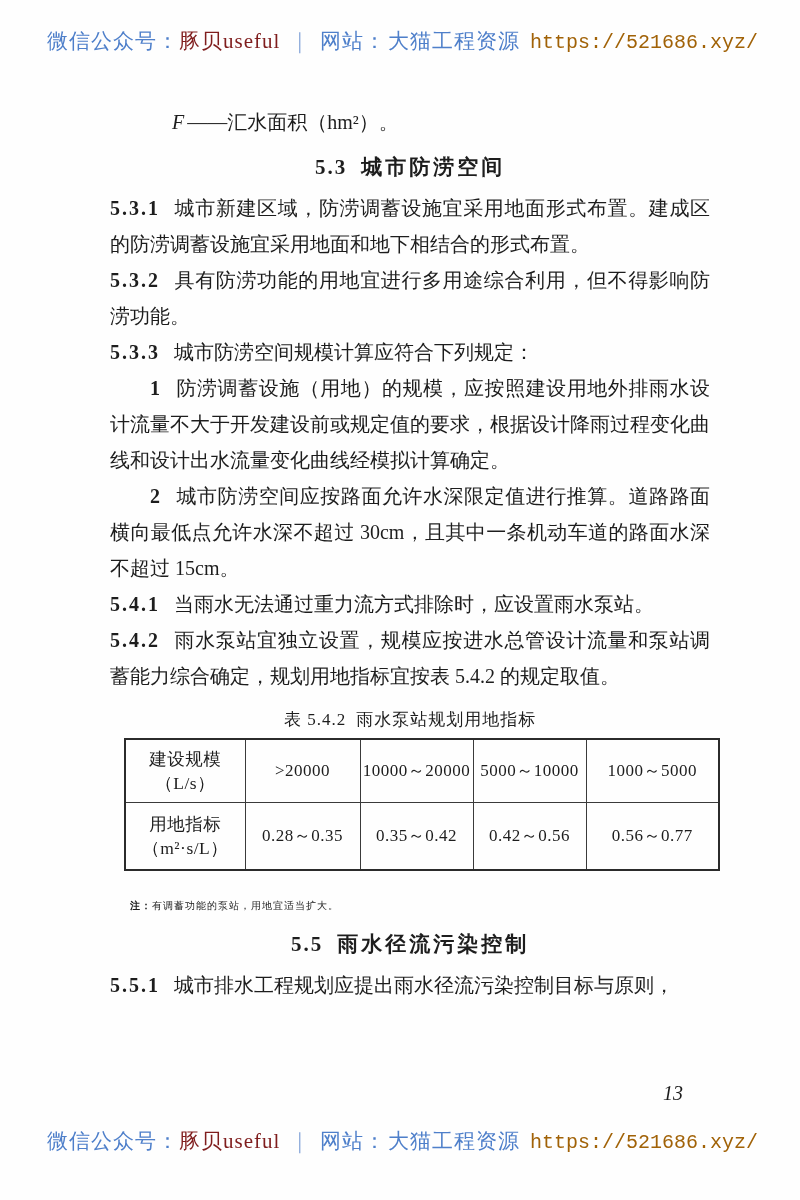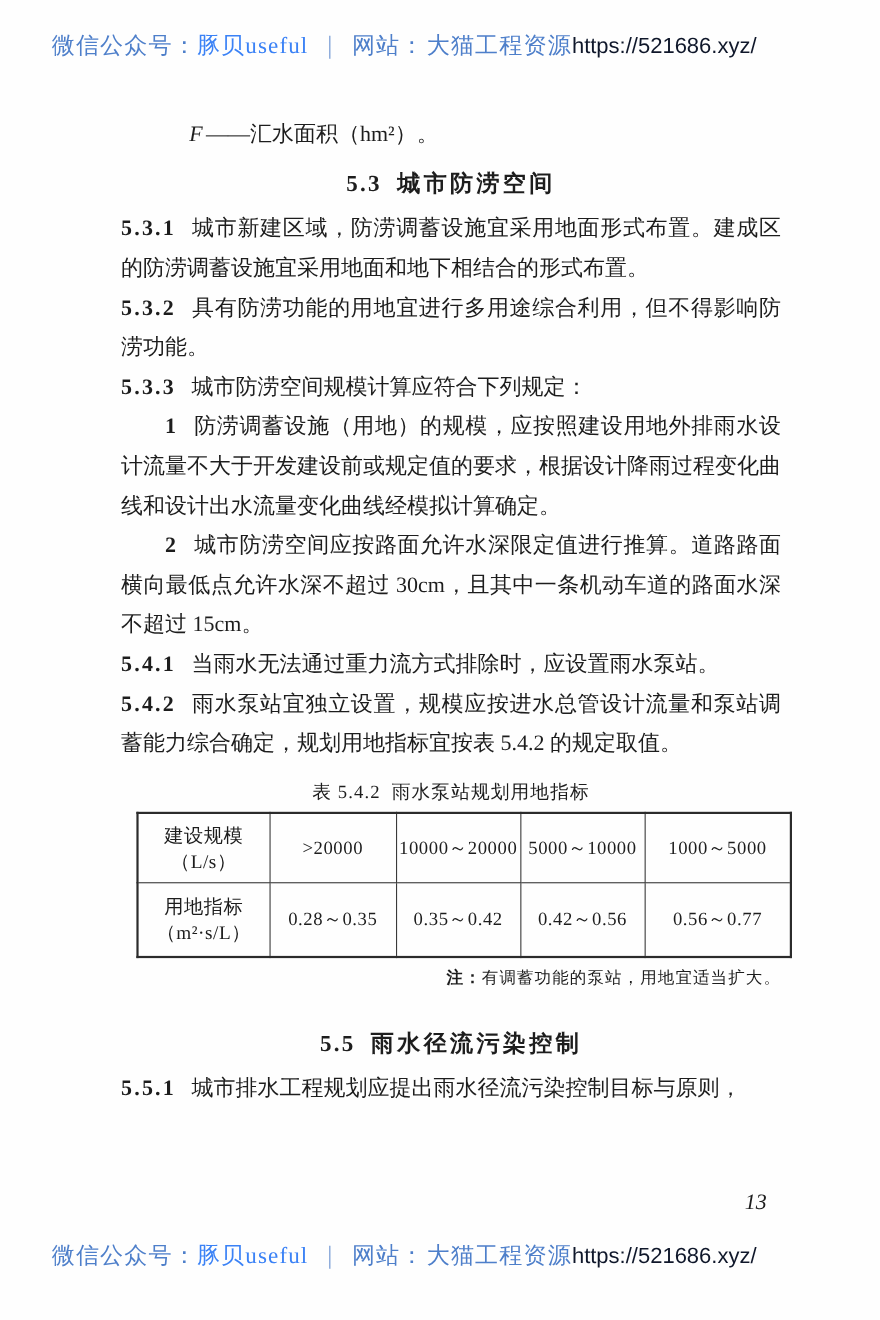--- a/index.html
+++ b/index.html
@@ -2,53 +2,53 @@
 <html><head>
 <meta charset="utf-8">
 <style>
   html,body{margin:0;padding:0;background:#ffffff;}
   .page{
     position:relative;width:800px;height:1200px;background:#fefefe;
     font-family:"Liberation Serif","DejaVu Serif",serif;color:#1d1d1d;overflow:hidden;
   }
   
   .watermark{position:absolute;left:47px;font-size:21px;color:#4e7fca;letter-spacing:1px;white-space:nowrap;}
-  .watermark .acct{color:#3b82f6;}
+  .watermark .acct{color:#7f1d1d;}
   .watermark .sep{margin:0 9px;color:#8aa9da;}
   .watermark .sitename{margin-left:2px;}
-  .watermark .url{font-family:Liberation Sans, sans-serif;font-size:20px;color:#0f172a;letter-spacing:0;}
+  .watermark .url{font-family:Liberation Mono, monospace;font-size:20px;color:#a16207;letter-spacing:0;margin-left:10px;}
   .wm-top{top:27px;}
   .wm-bottom{top:1127px;}
   
   .content{position:absolute;top:104px;left:110px;width:600px;font-size:20px;line-height:36px;text-align:justify;}
   .formula{margin:0 0 6px 0;padding-left:62px;}
   .f-sym{font-style:italic;margin-right:3px;}
   .f-dash{letter-spacing:0;}
   .sec-heading{font-size:21px;line-height:30px;text-align:center;font-weight:bold;margin:12px 0 8px 0;}
   .sec-heading .num{margin-right:14px;letter-spacing:2px;}
   .sec-heading .ht{letter-spacing:3px;}
   .sec-heading .ht.wide{letter-spacing:10px;}
-  .sec-heading.mt-lg{margin-top:32px;}
+  .sec-heading.mt-lg{margin-top:12px;}
   .clause{margin:0;}
   .clabel{font-weight:bold;margin-right:14px;letter-spacing:2px;}
   .sub{text-indent:2em;}
   .sub .clabel{margin-right:16px;letter-spacing:0;}
   
   .tbl-caption{text-align:center;font-weight:normal;font-size:17px;line-height:24px;margin:14px 0 6px 0;letter-spacing:1px;}
   .tbl-caption .cap-label{margin-right:10px;}
   table.land-table{border-collapse:collapse;table-layout:fixed;width:594px;margin-left:14px;border:2px solid #2b2b2b;}
   .land-table td{border:1px solid #3a3a3a;text-align:center;vertical-align:middle;font-size:17px;letter-spacing:.5px;padding:0;}
   .land-table tr.r1 td{height:62px;}
   .land-table tr.r2 td{height:66px;}
   .cell-head span{display:block;line-height:24px;font-size:17.5px;}
   
-  .note{font-size:15px;line-height:22px;margin:8px 0 0 0;padding-left:20px;text-align:right;letter-spacing:1px;}
+  .note{font-size:10px;line-height:22px;margin:24px 0 0 0;padding-left:20px;text-align:left;letter-spacing:1px;}
   .note .note-label{font-weight:bold;}
   
-  .page-num{position:absolute;top:1082px;left:663px;font-size:20px;font-style:italic;margin-left:14px;}
+  .page-num{position:absolute;top:1082px;left:663px;font-size:20px;font-style:italic;}
 </style>
 </head>
 <body>
 
 <div class="page">
 
   <div class="watermark wm-top">
     <span>微信公众号：</span><span class="acct">豚贝useful</span><span class="sep">｜</span><span>网站：</span><span class="sitename">大猫工程资源</span><span class="url">https://521686.xyz/</span>
   </div>
 

